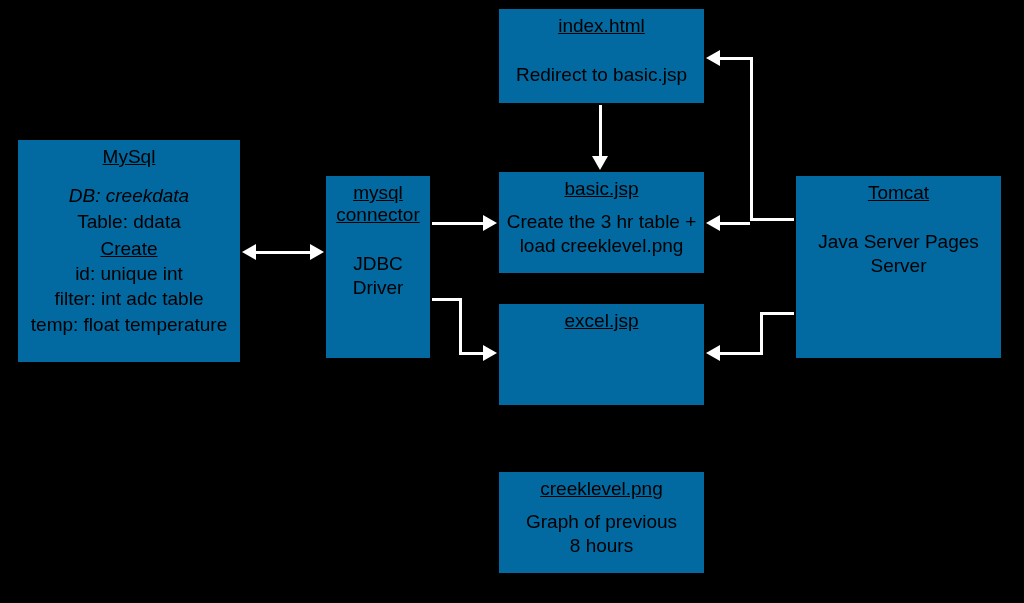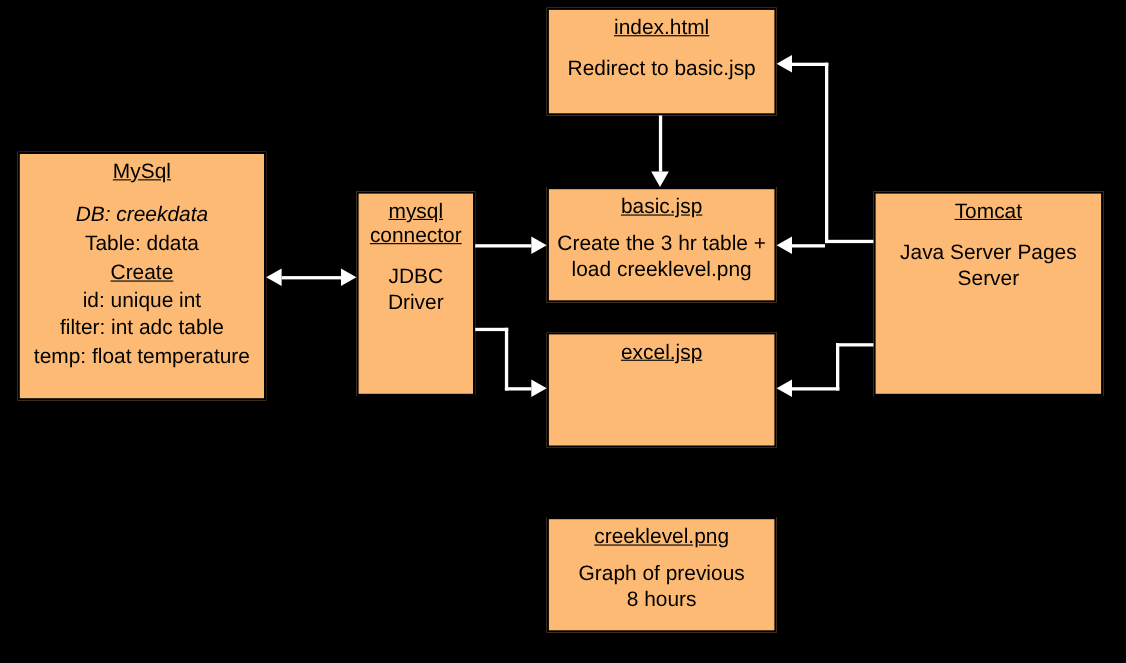--- a/index.html
+++ b/index.html
@@ -9,38 +9,38 @@
     width: 1024px;
     height: 603px;
     background: #000;
     position: relative;
     font-family: Arial, Helvetica, sans-serif;
     font-size: 19px;
     color: #000;
   }
   .box {
     position: absolute;
-    background: #fdba74;
+    background: #0369a1;
     border: 2px solid #000;
     text-align: center;
     display: flex;
     flex-direction: column;
     align-items: center;
     padding: 6px 4px;
   }
   .title {
     text-decoration: underline;
     margin-bottom: 2px;
   }
   .subtitle {
     text-decoration: underline;
     margin-top: 4px;
   }
   .body-text {
-    margin-top: 12px;
+    margin-top: 24px;
     line-height: 1.25;
   }
   .col-text {
     margin-top: 2px;
     line-height: 1.25;
   }
   
   .arrow {
     position: absolute;
     background: #fff;

